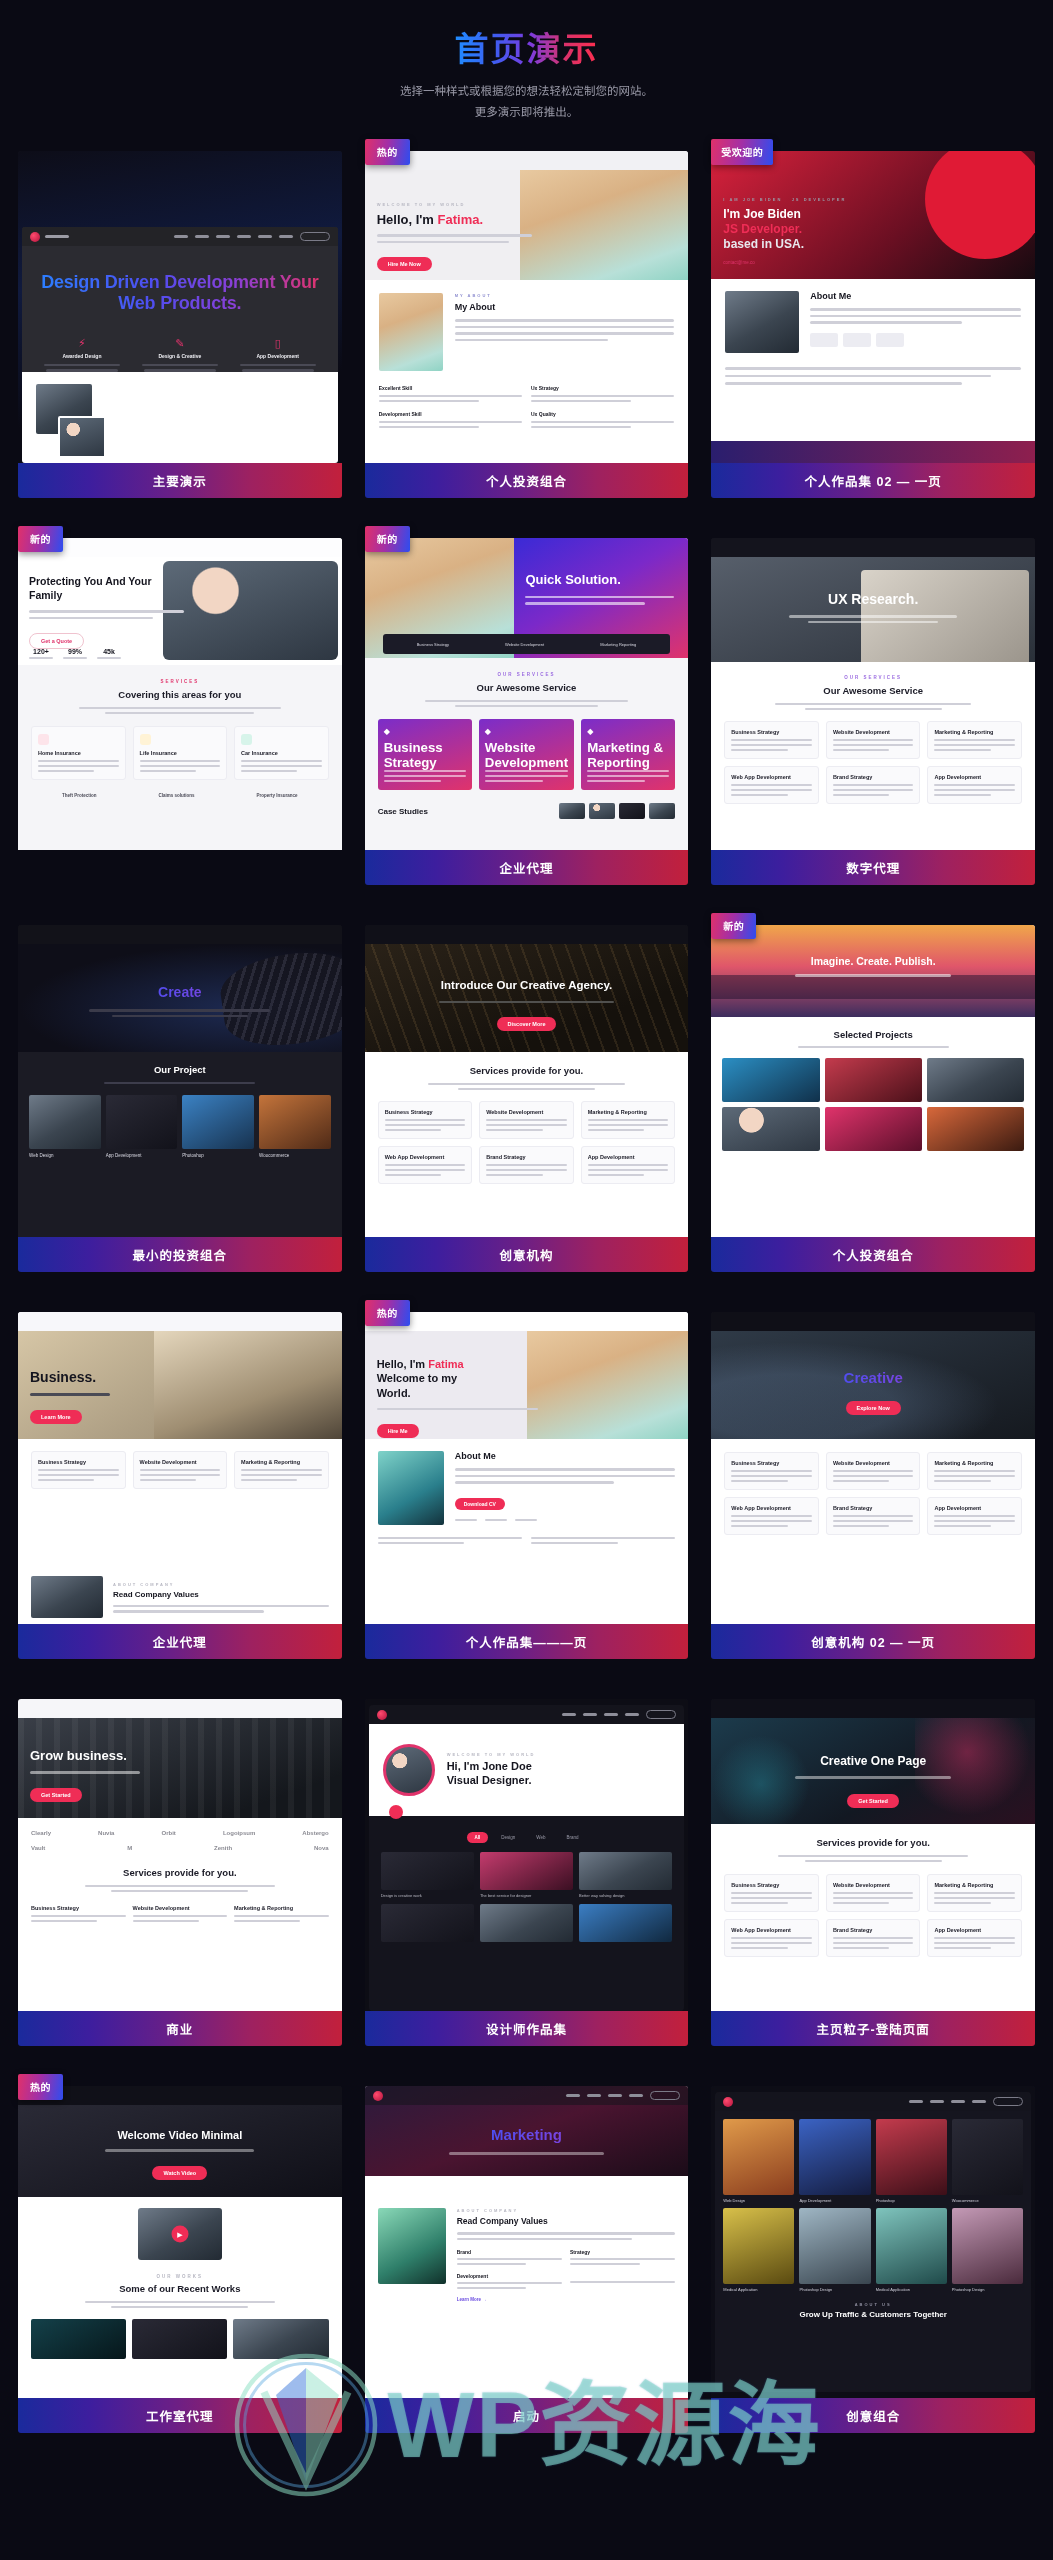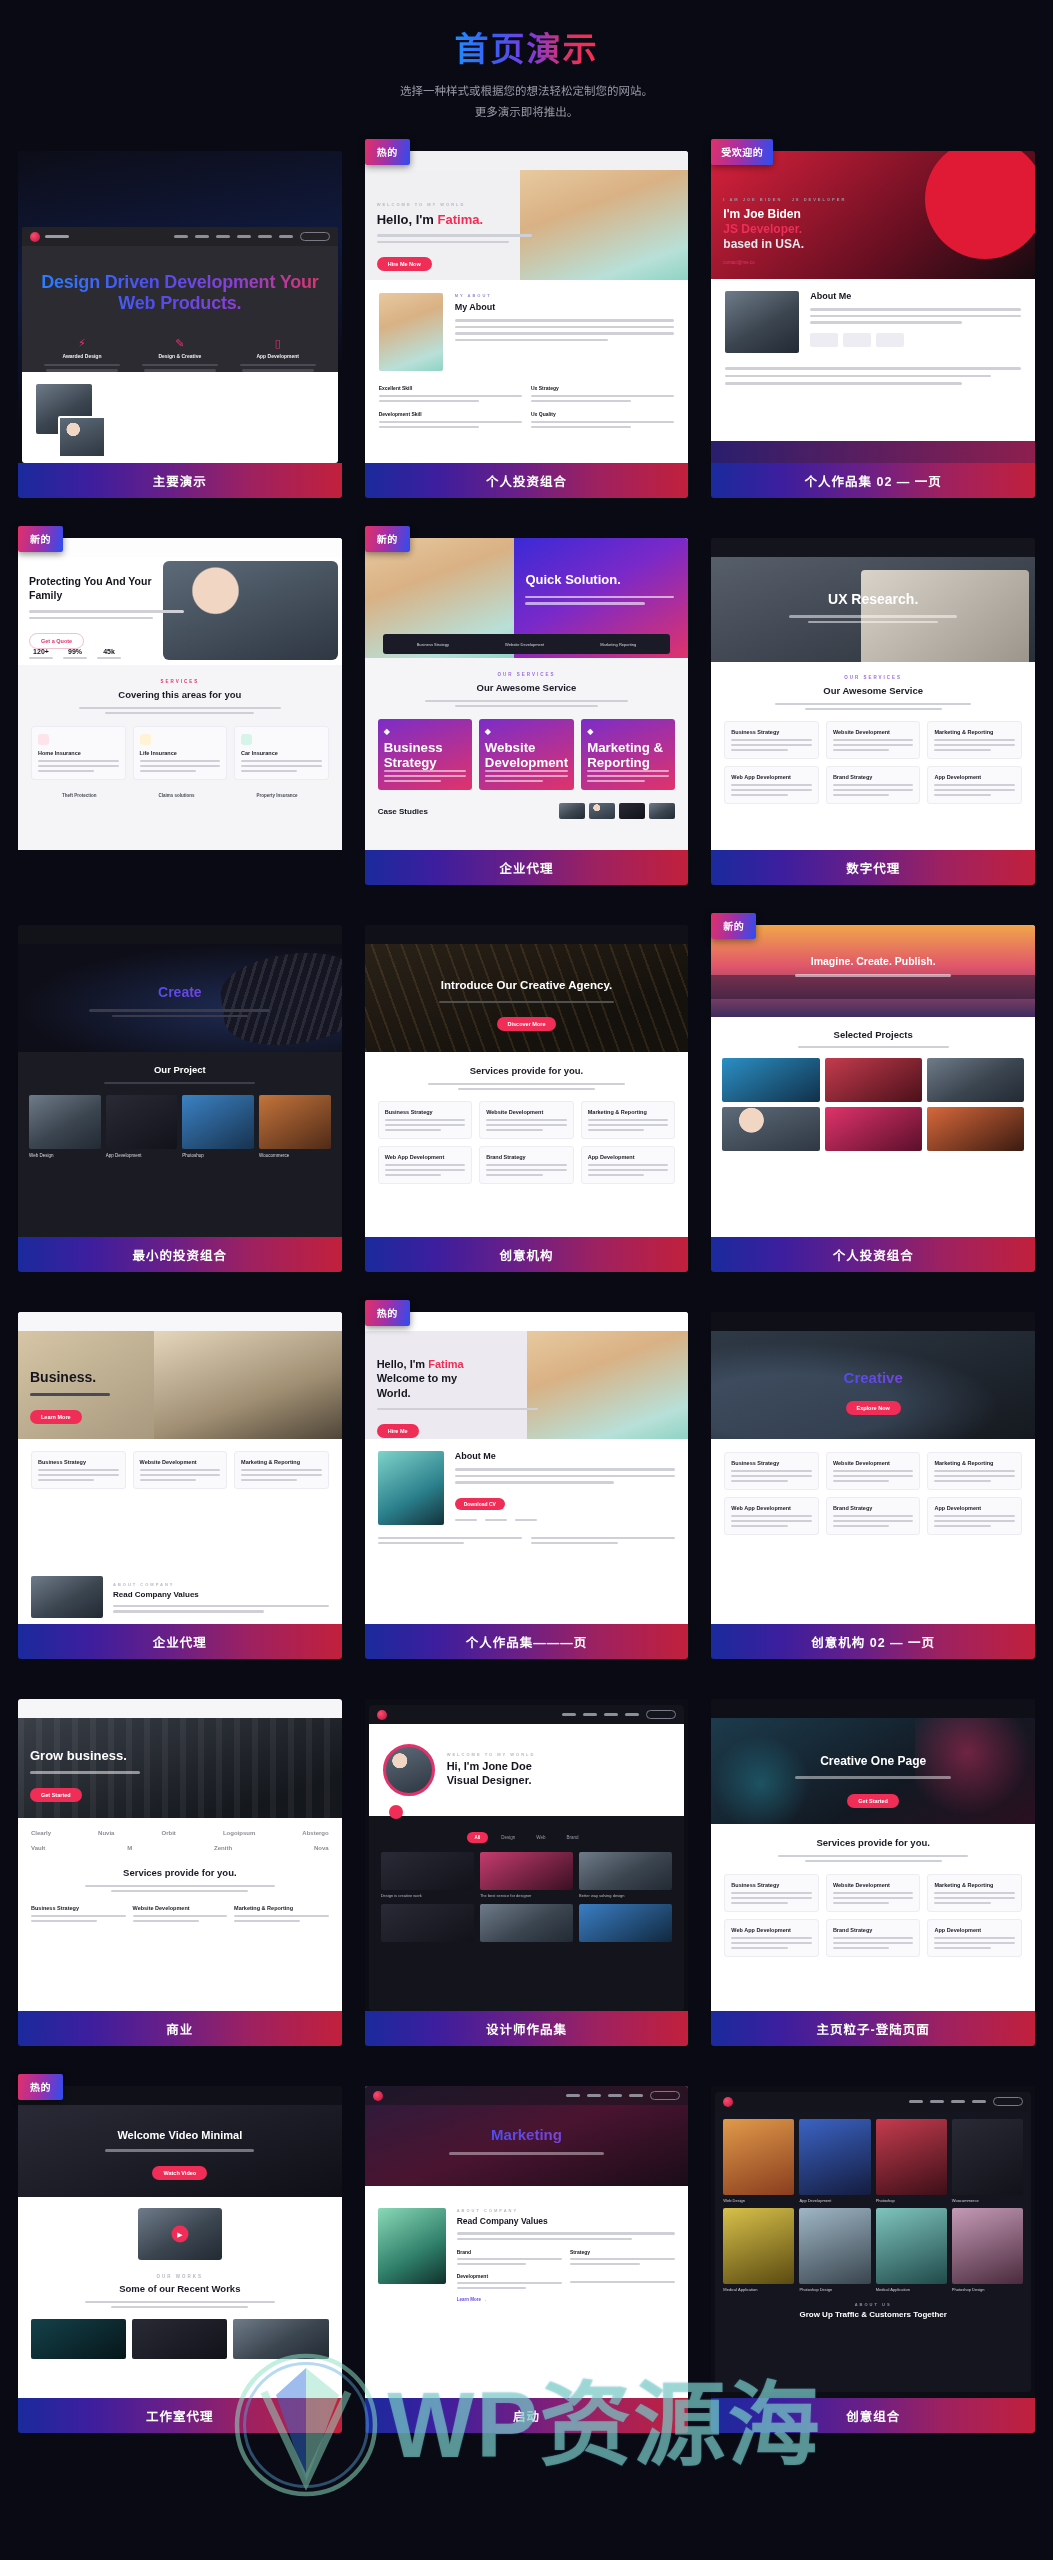--- a/index.html
+++ b/index.html
@@ -1154,21 +1154,21 @@
         </div>
       </div>
     </div>
     <div class="card-footer">工作室代理</div>
   </div>
 
   <div class="card">
     <div class="card-shot">
       <div class="mock">
         <div style="position:absolute;inset:0;background:#ffffff;"></div>
-        <div style="position:absolute;top:0;left:0;right:0;height:100px;overflow:hidden;background:linear-gradient(160deg,#2c1b3d 0%,#4a1430 50%,#1a0c18 100%);">
+        <div style="position:absolute;top:0;left:0;right:0;height:90px;overflow:hidden;background:linear-gradient(160deg,#2c1b3d 0%,#4a1430 50%,#1a0c18 100%);">
           <div class="topbar glass">
             <span class="logo-dot"></span>
             <span class="nav">
                 <i></i>
                 <i></i>
                 <i></i>
                 <i></i>
                 <span class="pill"></span>
               </span>
           </div>

